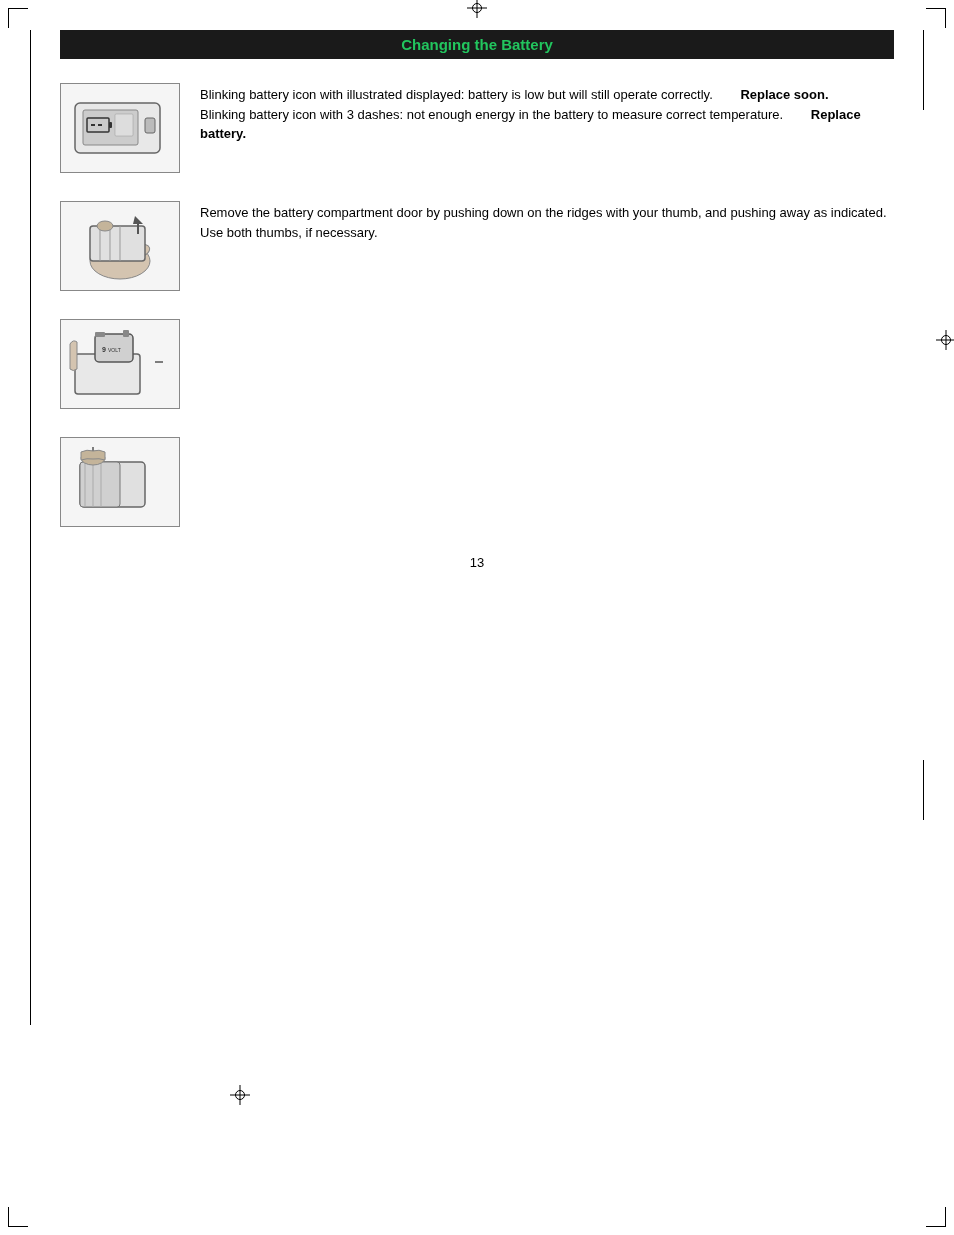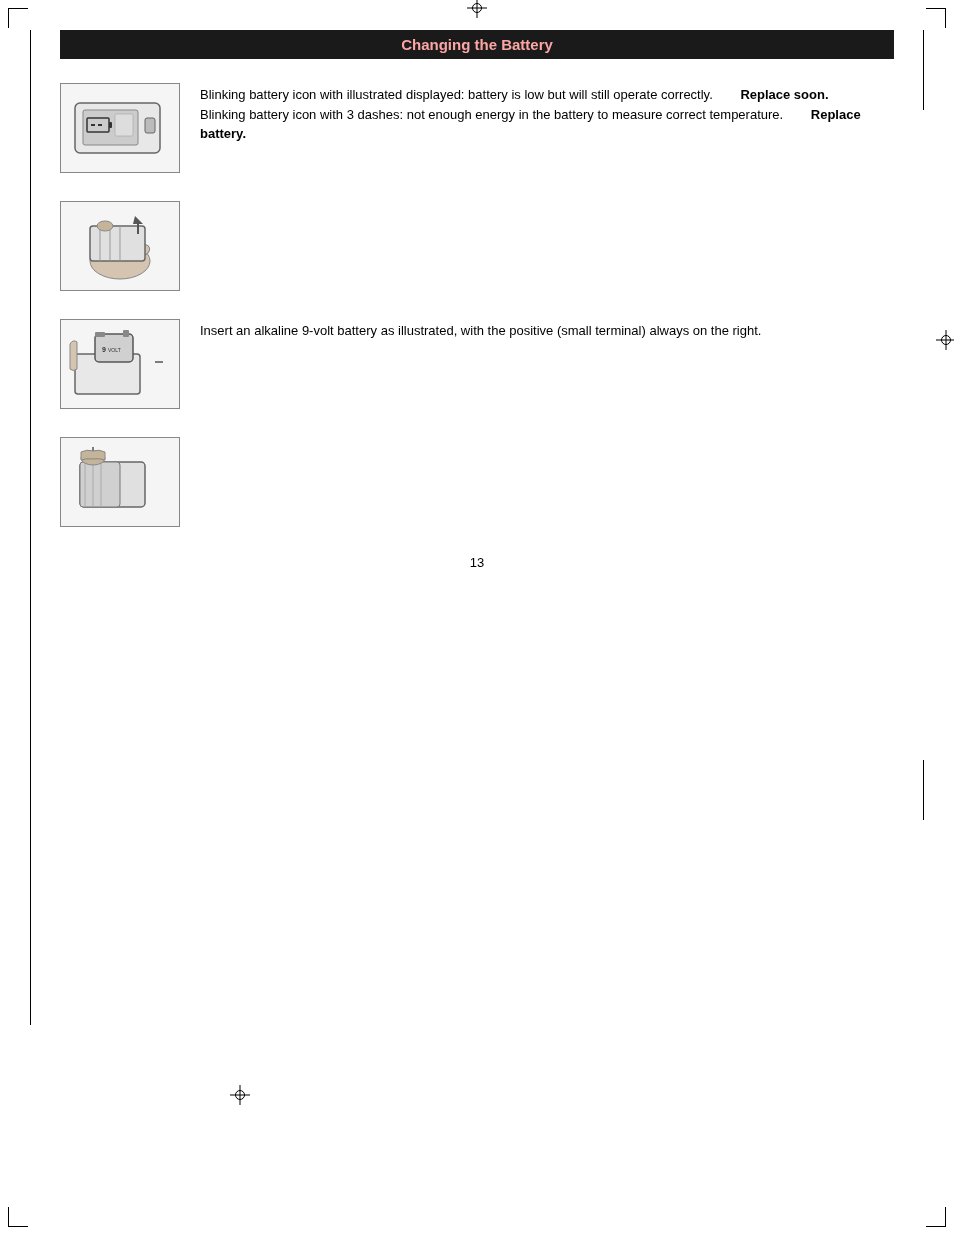--- a/index.html
+++ b/index.html
@@ -71,21 +71,21 @@
     .content-area {
       position: absolute;
       top: 30px;
       left: 60px;
       right: 60px;
       bottom: 30px;
     }
 
     .section-title {
       background-color: #1a1a1a;
-      color: #fca5a5;
+      color: #22c55e;
       font-size: 15px;
       font-weight: bold;
       text-align: center;
       padding: 6px 4px;
       margin-bottom: 24px;
       display: inline-block;
       width: 100%;
     }
 
     .instruction-row {
@@ -230,20 +230,23 @@
 
         <line x1="35" y1="20" x2="35" y2="55" stroke="#999" stroke-width="1"></line>
         <line x1="45" y1="20" x2="45" y2="55" stroke="#999" stroke-width="1"></line>
         <line x1="55" y1="20" x2="55" y2="55" stroke="#999" stroke-width="1"></line>
 
         <path d="M70 10 L78 18 L74 18 L74 28 L72 28 L72 18 L68 18 Z" fill="#555"></path>
 
         <ellipse cx="40" cy="20" rx="8" ry="5" fill="#c4b49a" stroke="#888" stroke-width="1"></ellipse>
       </svg>
     </div>
+    <div class="instruction-text">
+      <span>Remove the battery compartment door by pushing down on the ridges with your thumb, and pushing away as indicated. Use both thumbs, if necessary.</span>
+    </div>
   </div>
 
   
   <div class="instruction-row">
     <div class="image-box">
       <svg width="110" height="80" viewBox="0 0 110 80">
 
         <rect x="10" y="30" width="65" height="40" rx="3" fill="#e8e8e8" stroke="#666" stroke-width="1.5"></rect>
 
         <rect x="30" y="10" width="38" height="28" rx="4" fill="#d0d0d0" stroke="#555" stroke-width="1.5"></rect>
@@ -252,23 +255,20 @@
         <rect x="58" y="6" width="6" height="7" rx="1" fill="#888"></rect>
 
         <text x="37" y="28" font-size="7" font-family="Arial" fill="#333" font-weight="bold">9</text>
         <text x="43" y="28" font-size="5" font-family="Arial" fill="#333">VOLT</text>
 
         <path d="M5 20 Q8 15 12 18 L12 45 Q8 48 5 45 Z" fill="#d4c4b0" stroke="#888" stroke-width="1"></path>
         <path d="M75" fill="#d4c4b0" stroke="#888" stroke-width="1"></path>
 
         <path d="M90 38 L98 38" stroke="#555" stroke-width="1.5" marker-end="url(#arr)"></path>
       </svg>
-    </div>
-    <div class="instruction-text">
-      <span>Insert an alkaline 9-volt battery as illustrated, with the positive (small terminal) always on the right.</span>
     </div>
   </div>
 
   
   <div class="instruction-row">
     <div class="image-box">
       <svg width="110" height="80" viewBox="0 0 110 80">
 
         <rect x="15" y="20" width="65" height="45" rx="4" fill="#e0e0e0" stroke="#666" stroke-width="1.5"></rect>
 

